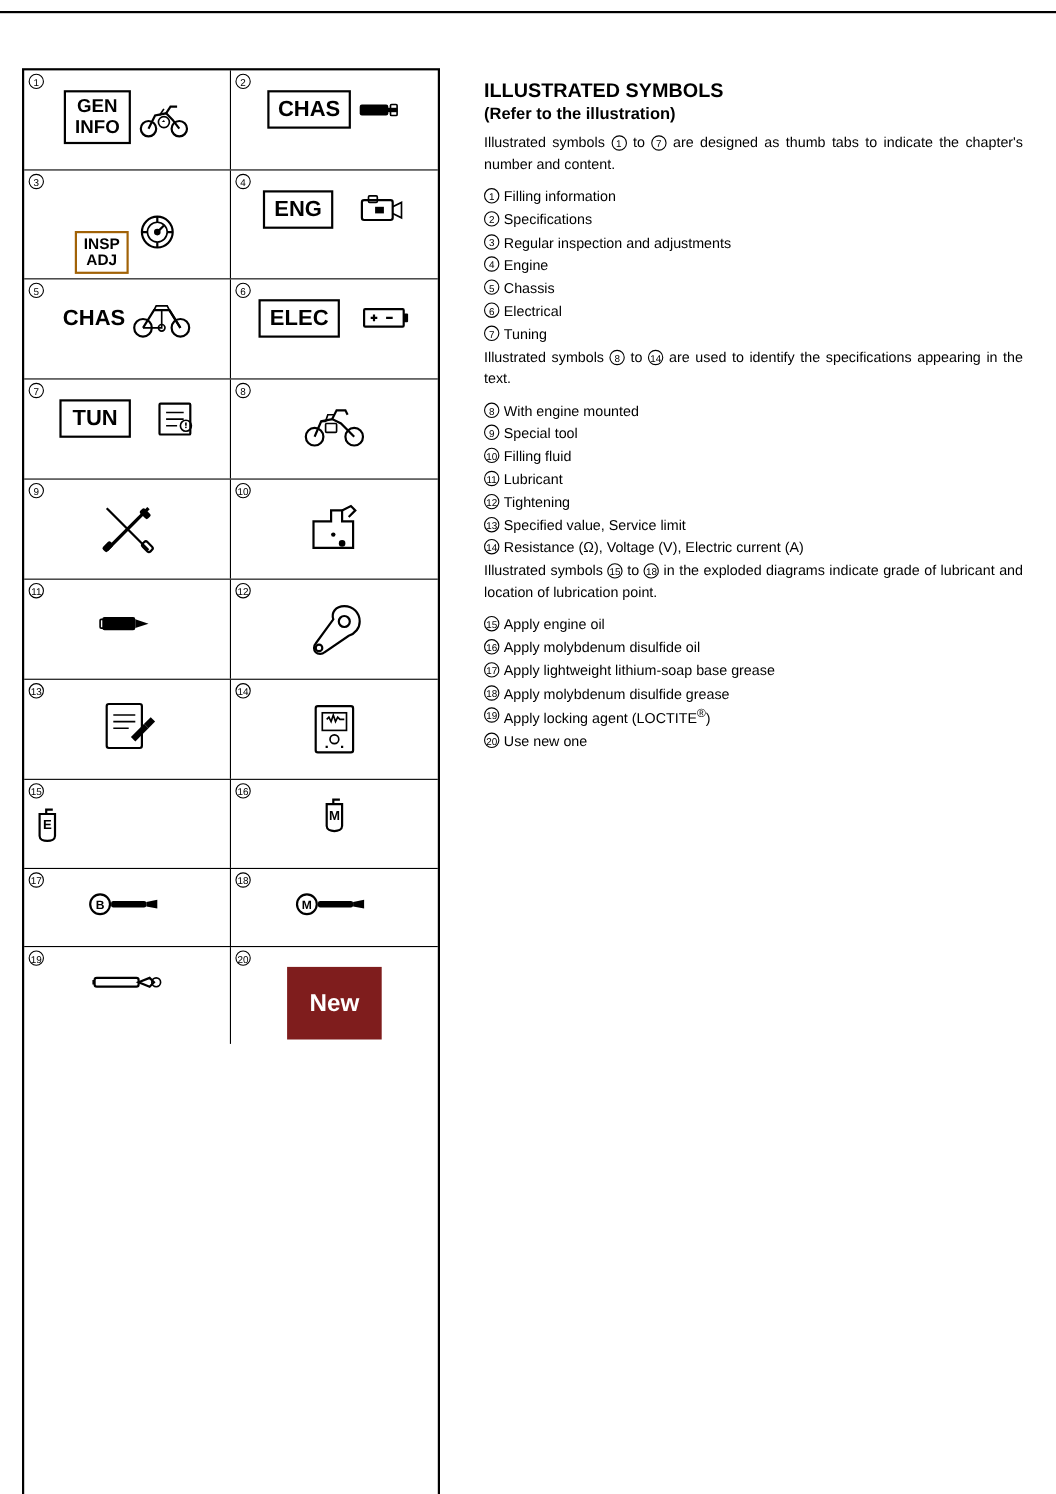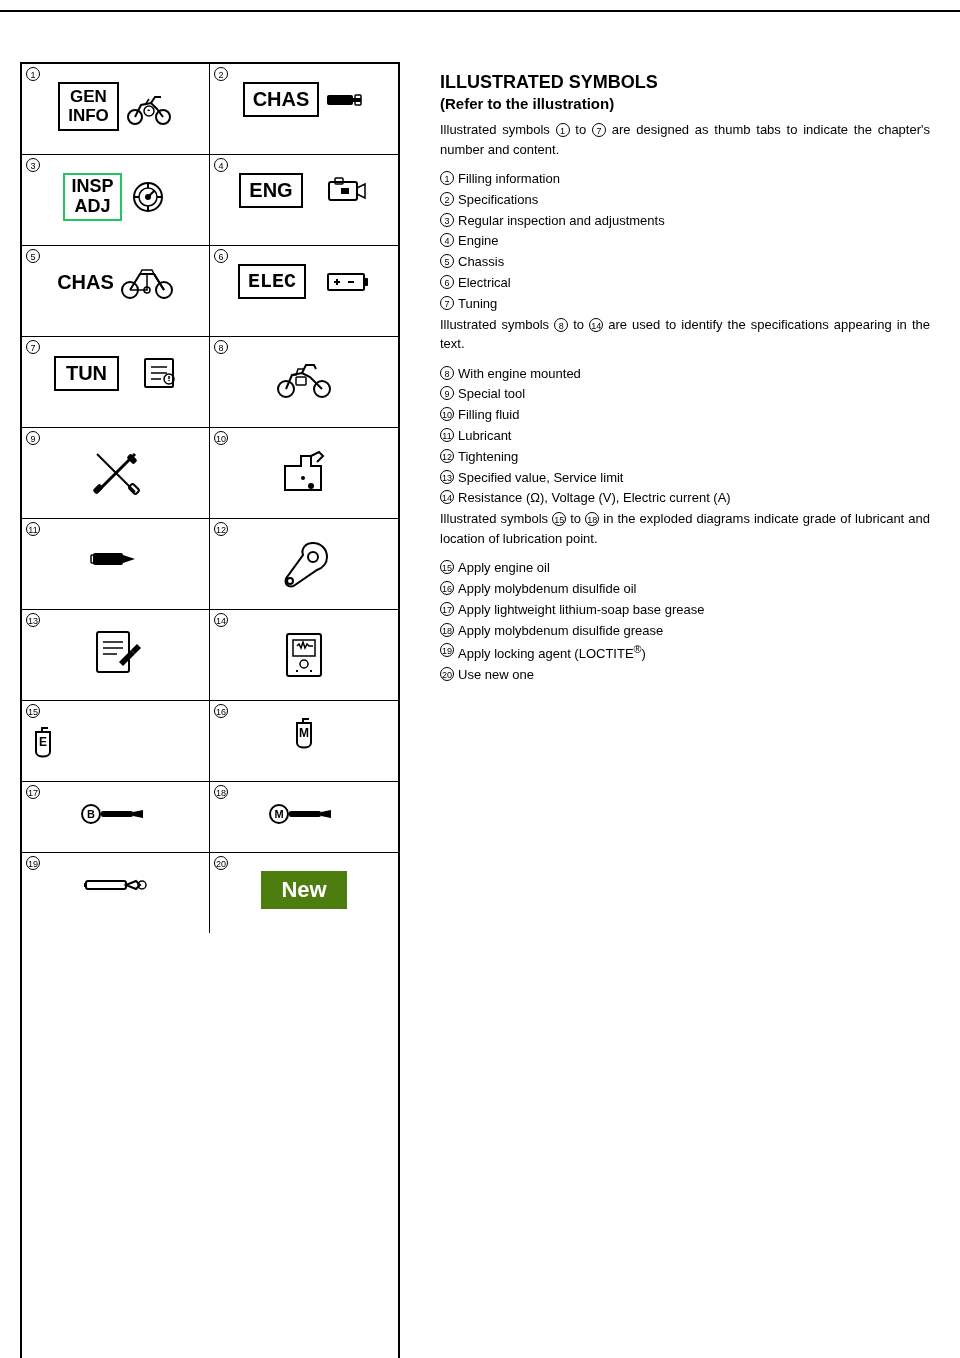--- a/index.html
+++ b/index.html
@@ -124,25 +124,26 @@
     .section-gap {
       margin-top: 0;
     }
     
     svg.icon {
       overflow: visible;
     }
     
     .insp-adj {
       font-weight: bold;
-      font-size: 18px;
-      border: 2px solid #22c55e;
+      font-size: 14px;
+      border: 2px solid #a16207;
       padding: 2px 6px;
       line-height: 1.1;
       text-align: center;
+      margin-top: 37px;
     }
     .eng-box {
       font-weight: bold;
       font-size: 20px;
       border: 2px solid #000;
       padding: 4px 8px;
     }
     .chas-box {
       font-weight: bold;
       font-size: 20px;
@@ -153,25 +154,25 @@
       border: 2px solid #000;
       padding: 4px 8px;
     }
     .tun-box {
       font-weight: bold;
       font-size: 20px;
       border: 2px solid #000;
       padding: 4px 10px;
     }
     .new-box {
-      background: #4d7c0f;
+      background: #7f1d1d;
       color: #fff;
       font-weight: bold;
       font-size: 22px;
-      padding: 6px 20px;
+      padding: 20px 20px;
     }
     
     .top-rule {
       width: 100%;
       border: none;
       border-top: 2px solid #000;
       margin-bottom: 20px;
     }
     .page-wrapper {
       padding-top: 10px;
@@ -274,21 +275,21 @@
                 <circle cx="27" cy="26" r="3" fill="none" stroke="#000" stroke-width="1.5"></circle>
 
                 <path d="M20 10 L22 6 L32 6 L34 10" fill="none" stroke="#000" stroke-width="1.5"></path>
               </svg>
             </div>
           </div>
         </div>
         <div class="symbol-cell">
           <span class="cell-num"><span class="circled">6</span></span>
           <div class="cell-content">
-            <div style="display:flex;align-items:center;gap:20px;font-family:Liberation Mono, monospace;">
+            <div style="display:flex;align-items:center;gap:20px;">
               <div class="elec-box">ELEC</div>
 
               <svg class="icon" width="44" height="28" viewBox="0 0 44 28">
                 <rect x="2" y="6" width="36" height="16" rx="1" fill="none" stroke="#000" stroke-width="2"></rect>
                 <rect x="38" y="10" width="4" height="8" rx="1" fill="#000"></rect>
                 <line x1="8" y1="14" x2="14" y2="14" stroke="#000" stroke-width="2"></line>
                 <line x1="11" y1="11" x2="11" y2="17" stroke="#000" stroke-width="2"></line>
                 <line x1="22" y1="14" x2="28" y2="14" stroke="#000" stroke-width="2"></line>
               </svg>
             </div>

